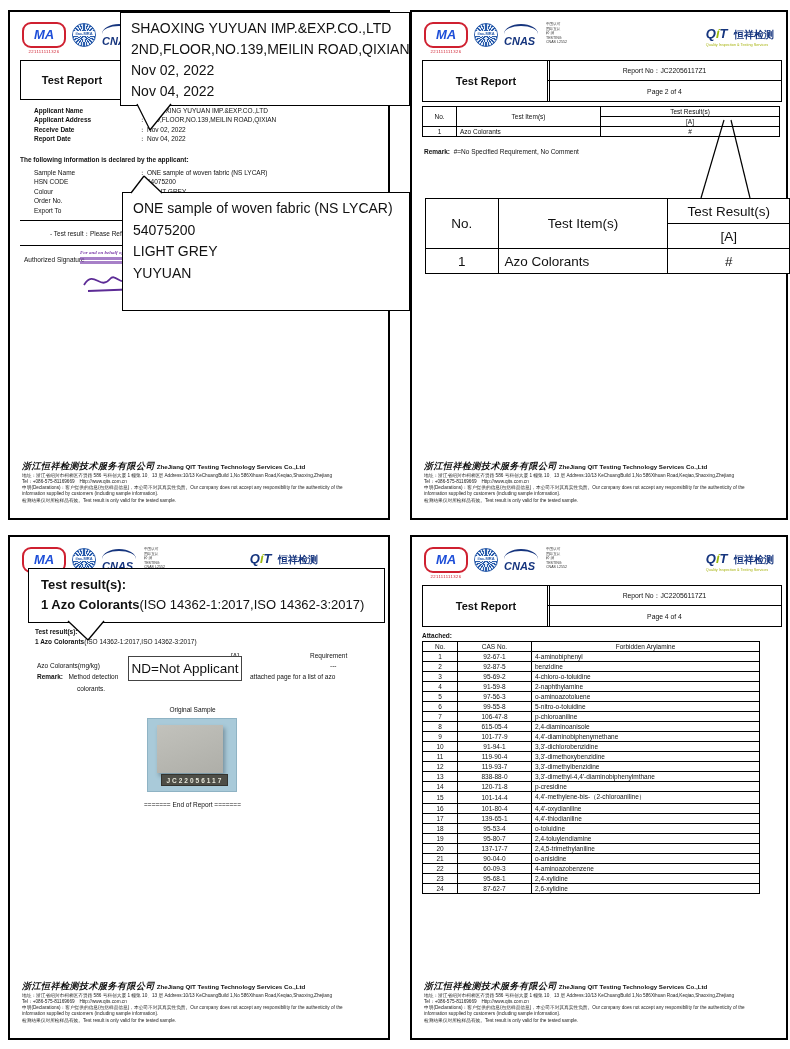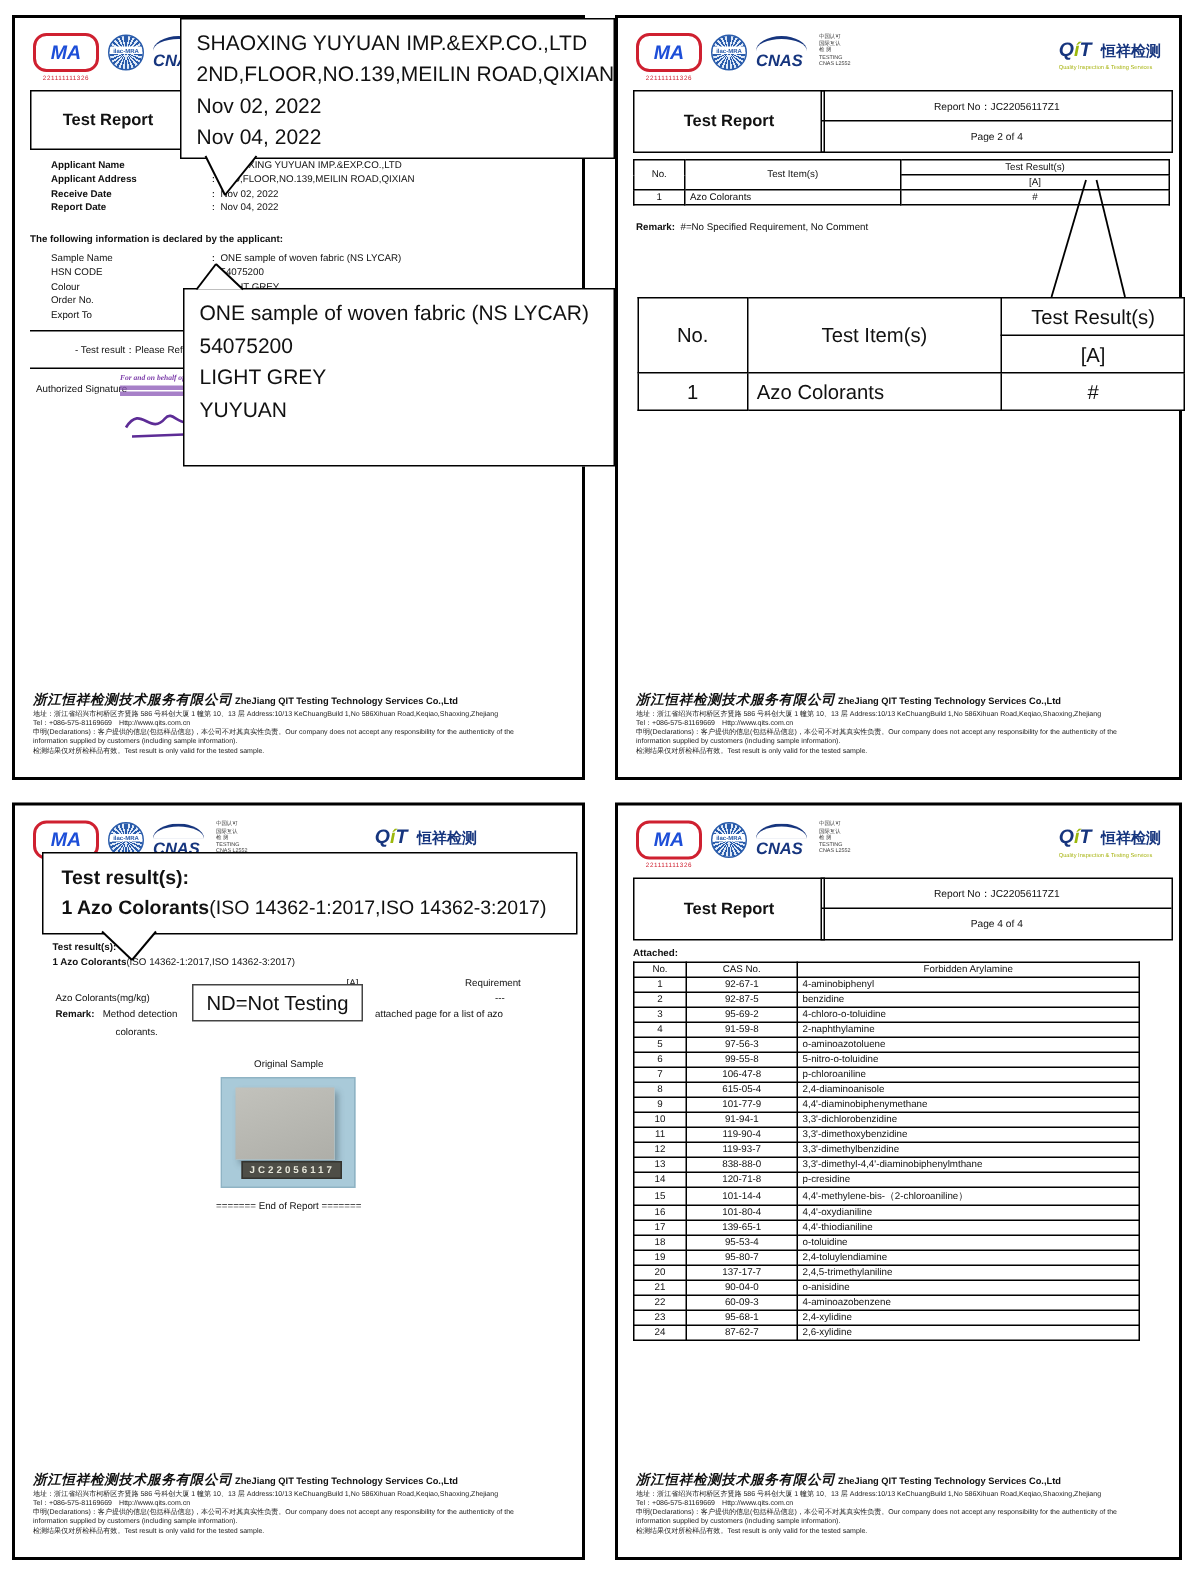--- a/index.html
+++ b/index.html
@@ -562,13 +562,13 @@
 <div class="callout" id="callout-result">
   <div class="line" style="font-weight:bold;">Test result(s):</div>
   <div class="line"><span style="font-weight:bold;">1 Azo Colorants</span><span>(ISO 14362-1:2017,ISO 14362-3:2017)</span></div>
 </div>
 <svg class="notch" style="left:62px;top:621px;" width="48" height="22">
   <polygon points="6,0 42,0 26,19" fill="#fff"></polygon>
   <line x1="6" y1="0" x2="26" y2="19" stroke="#000" stroke-width="1.3"></line>
   <line x1="42" y1="0" x2="26" y2="19" stroke="#000" stroke-width="1.3"></line>
 </svg>
 
-<div class="callout" id="nd-box">ND=Not Testing</div>
+<div class="callout" id="nd-box">ND=Not Applicant</div>
 
 </body></html>

